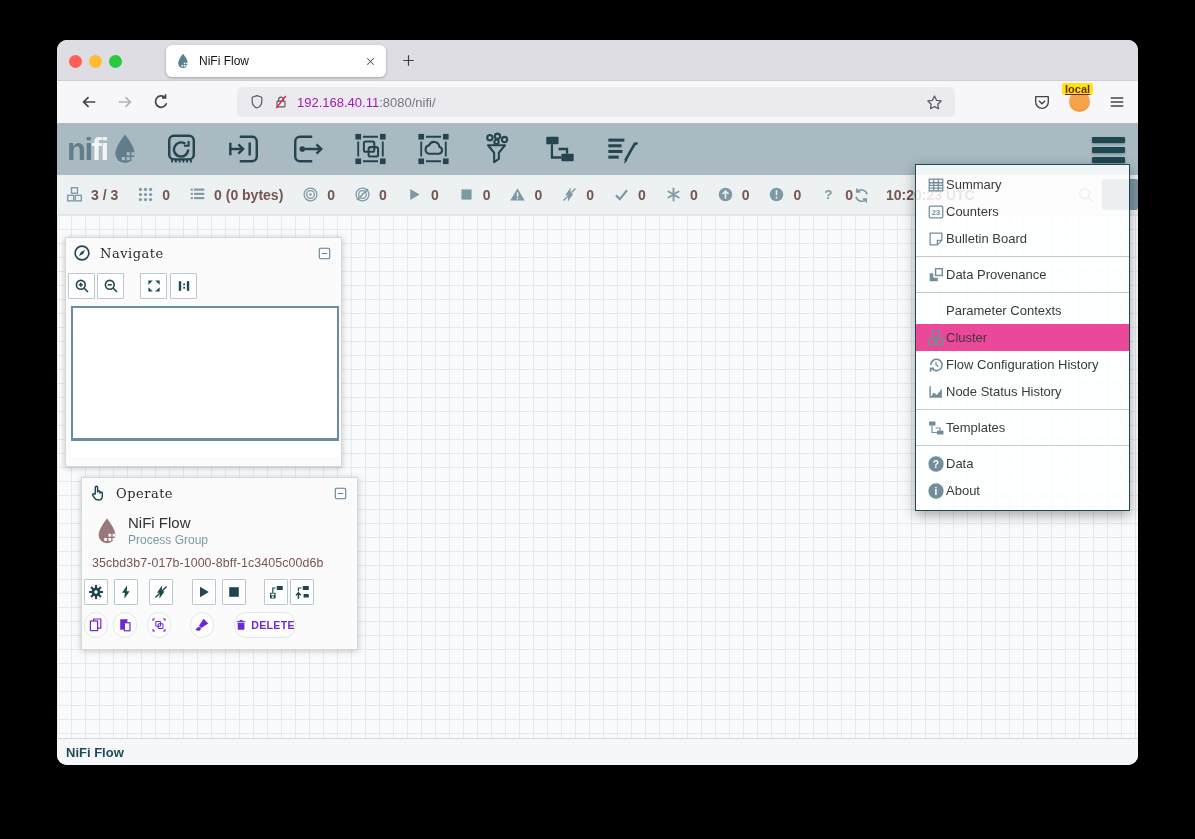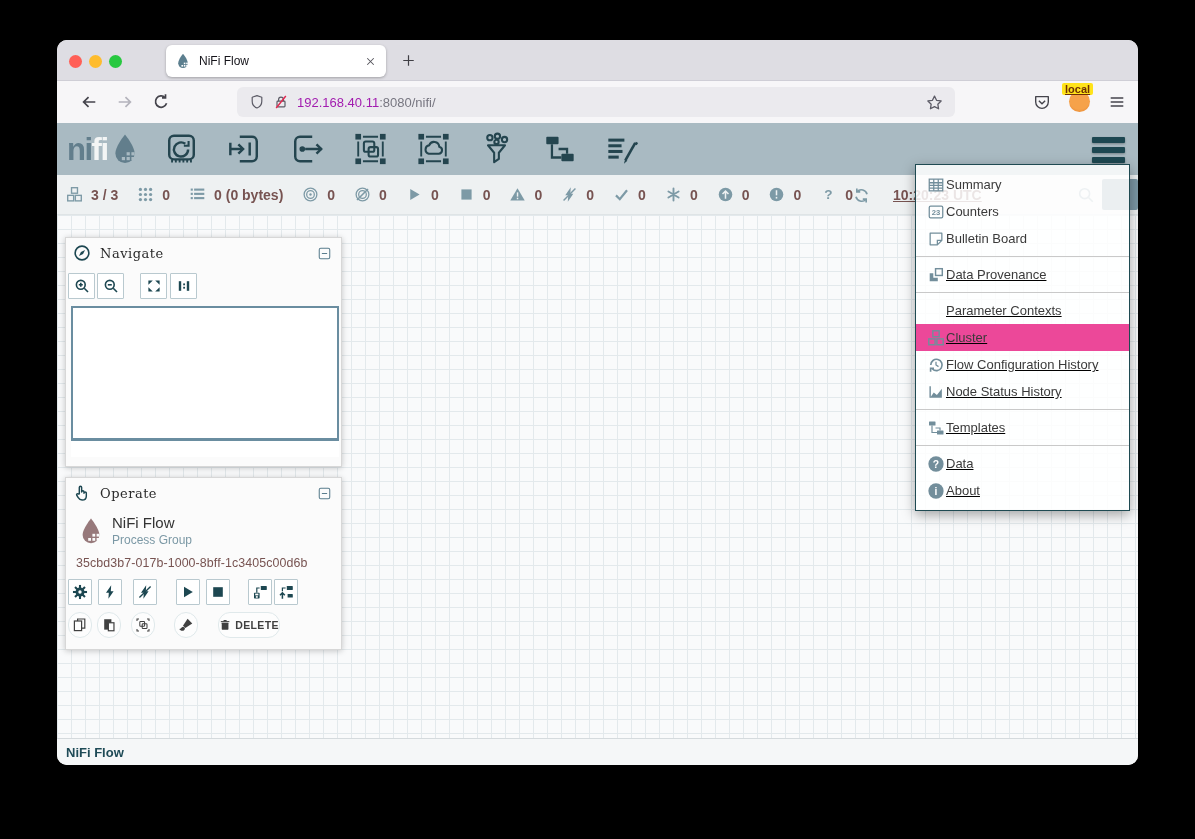--- a/index.html
+++ b/index.html
@@ -45,62 +45,62 @@
   .nifi-menu-btn{position:absolute;right:13px;top:14px;width:33px;height:26px;color:#1d4751;
                  filter:drop-shadow(0 1px 1px rgba(0,0,0,.3));}
   
   .statusbar{height:40px;background:#eef1f2;position:relative;display:flex;align-items:center;
              padding-left:9px;box-sizing:border-box;border-bottom:1px solid #dfe4e6;}
   .status-item{display:flex;align-items:center;margin-right:19px;flex:0 0 auto;}
   .status-item .icn{width:17px;height:17px;color:#7d9aa6;}
   .status-item .sv{font-size:14px;font-weight:bold;color:#775351;margin-left:8px;white-space:nowrap;}
   .refresh-area{position:absolute;left:796px;top:0;height:40px;display:flex;align-items:center;}
   .refresh-area .icn{width:17px;height:17px;color:#7d9aa6;}
-  .sb-time{font-size:14px;font-weight:bold;color:#775351;margin-left:23px;white-space:nowrap;text-decoration:underline;}
+  .sb-time{font-size:14px;font-weight:bold;color:#775351;margin-left:16px;white-space:nowrap;}
   .sb-search{position:absolute;left:1020px;top:11px;width:18px;height:18px;color:#8aa2ad;}
   .sb-sq{position:absolute;left:1045px;top:4px;width:36px;height:31px;background:#7b96a4;border-radius:2px;}
   
   .canvas{height:523px;background:#f9fafb;position:relative;
           background-image:linear-gradient(#e3e9ec 1px,transparent 1px),
                            linear-gradient(90deg,#e3e9ec 1px,transparent 1px);
           background-size:14px 14px;}
   .panel{position:absolute;width:277px;background:#fbfbfb;border:1px solid #d7d7d7;
          box-shadow:0 1px 6px rgba(0,0,0,.22);box-sizing:border-box;}
   #navigate-panel{left:8px;top:22px;height:230px;}
-  #operate-panel{left:8px;top:262px;height:173px;}
+  #operate-panel{left:24px;top:262px;height:173px;}
   .panel-header{height:30px;display:flex;align-items:center;padding:0 9px 0 7px;}
   .panel-header .picn{width:18px;height:18px;color:#1d4751;}
   .panel-title{font-family:"DejaVu Serif",serif;font-size:13px;color:#2b2b2b;margin-left:9px;letter-spacing:.5px;}
   .collapse{margin-left:auto;width:15px;height:15px;color:#5a7d8d;}
   .btnrow{display:flex;align-items:center;padding-left:2px;}
   .ui-btn{width:24px;height:26px;background:#fff;border:1px solid #b9c9cf;border-radius:1px;
           display:flex;align-items:center;justify-content:center;color:#1d4751;padding:0;box-sizing:border-box;}
   .ui-btn .icn{width:16px;height:16px;display:block;}
   .ui-btn.wide{width:62px;}
-  .ui-btn.disabled{color:#404040;border-color:#e0e9eb;background:#fdfdfd;border-radius:12px;}
+  .ui-btn.disabled{color:#6d28d9;border-color:#e0e9eb;background:#fdfdfd;border-radius:12px;}
   .ui-btn .dl{font-style:normal;font-size:10.5px;font-weight:bold;letter-spacing:.4px;margin-left:4px;color:inherit;}
   .nav-btn{width:27px;height:26px;}
   .minimap{margin:7px 5px 0 5px;width:264px;height:130px;background:#fff;
            border:2px solid #6a8da0;border-bottom-width:3px;box-sizing:content-box;}
   .mini-strip{margin:0 5px;width:268px;height:16px;background:#fff;}
   .flow-card{position:relative;padding:6px 0 0 11px;}
   .flow-drop{position:absolute;left:11px;top:7px;width:28px;height:32px;color:#97797b;}
   .flow-name{margin-left:35px;font-size:15px;color:#333;}
   .flow-type{margin-left:35px;font-size:12px;color:#7b98a5;margin-top:2px;}
   .flow-id{font-size:12.4px;color:#775351;margin:9px 0 0 10px;letter-spacing:.1px;}
   #op-row1{margin-top:9px;}
   #op-row2{margin-top:7px;}
   
   .breadcrumb{height:27px;background:#f5f7f8;border-top:1px solid #d5dadd;display:flex;align-items:center;
               padding-left:9px;box-sizing:border-box;font-size:13px;font-weight:bold;color:#1f4b57;}
   
   .gmenu{position:absolute;left:858px;top:124px;width:215px;background:rgba(255,255,255,.85);
          border:1px solid #1f4a52;box-shadow:0 4px 12px rgba(0,0,0,.35);z-index:50;padding:2px 0;box-sizing:border-box;}
   .menu-section{padding:4px 0;}
-  .menu-section + .menu-section{border-top:1px solid #c9c9c9;text-decoration:underline;}
+  .menu-section + .menu-section{border-top:1px solid #c9c9c9;}
   .menu-item{height:27px;display:flex;align-items:center;padding:0 10px;cursor:pointer;}
   .menu-item.highlight{background:#ec4899;}
   .menu-item .mi{width:20px;height:18px;color:#728e9b;flex:0 0 auto;display:flex;align-items:center;justify-content:center;}
   .menu-item .mi svg{width:18px;height:18px;}
   .menu-item .ml{font-size:13px;color:#3a3a3a;white-space:nowrap;}
   .icn svg,.uicn svg,.picn svg,.navbtn svg,.nb-right svg,.collapse svg,.tab .favicon svg,.tab .cls svg,
   .newtab svg,.nifi-menu-btn svg,.tool-comp svg,.ldrop svg,.flow-drop svg,.sb-search svg{width:100%;height:100%;display:block;}
 </style>
 </head>
 <body>

